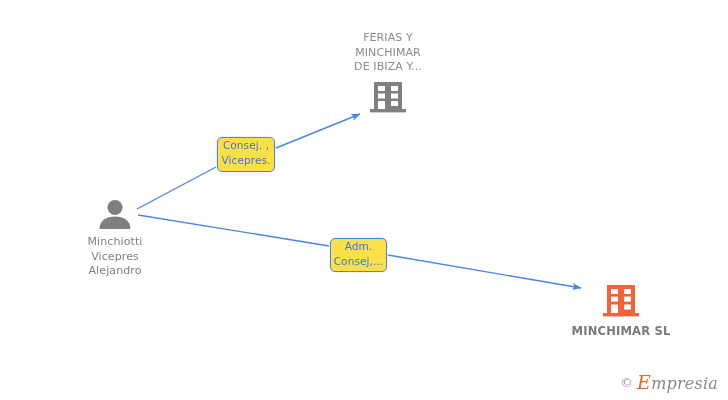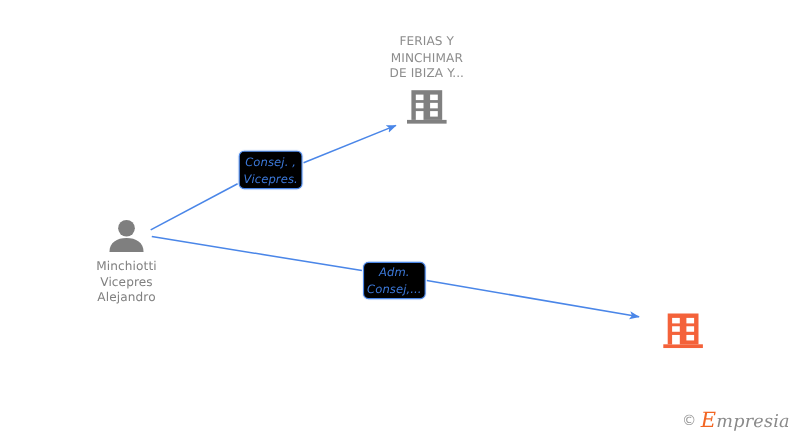--- a/index.html
+++ b/index.html
@@ -56,33 +56,32 @@
     display: block;
     line-height: 0;
   }
 
   
   .edge-chip {
     position: absolute;
     box-sizing: border-box;
     border: 1px solid #4a86e8;
     border-radius: 5px;
-    background: #000000;
+    background: #fde047;
     color: #3c78d8;
     font-size: 10.5px;
     line-height: 15px;
     text-align: center;
     display: flex;
     flex-direction: column;
     align-items: center;
-    justify-content: flex-end;
+    justify-content: flex-start;
     white-space: pre-line;
     box-shadow: 0 0 0 1px rgba(74,134,232,0.10);
     letter-spacing: 0.1px;
-    font-style: italic;
   }
 
   
   #watermark {
     position: absolute;
     right: 10px;
     bottom: 7px;
     display: flex;
     align-items: center;
     gap: 4px;
@@ -169,20 +168,21 @@
         <g fill="#ffffff">
           <rect x="65" y="5" width="7" height="5"></rect>
           <rect x="78" y="5" width="7" height="5"></rect>
           <rect x="65" y="12.6" width="7" height="5"></rect>
           <rect x="78" y="12.6" width="7" height="5"></rect>
           <rect x="65" y="20.5" width="7" height="8.5"></rect>
           <rect x="78" y="20.5" width="7" height="5"></rect>
         </g>
       </svg>
     </span>
+    <div class="node-label company-bottom" style="margin-top:6px;">MINCHIMAR SL</div>
   </div>
 
   <div class="edge-chip" style="left:217px; top:137px; width:58px; height:35px;">
     <span>Consej. ,
 Vicepres.</span>
   </div>
 
   <div class="edge-chip" style="left:330px; top:238px; width:57px; height:34px;">
     <span>Adm.
 Consej,...</span>

